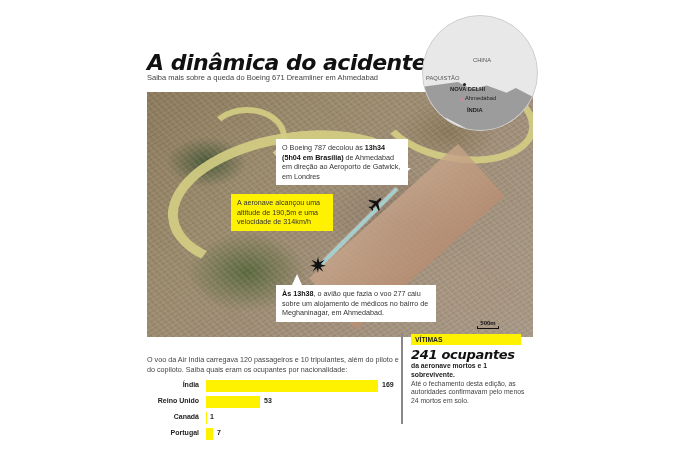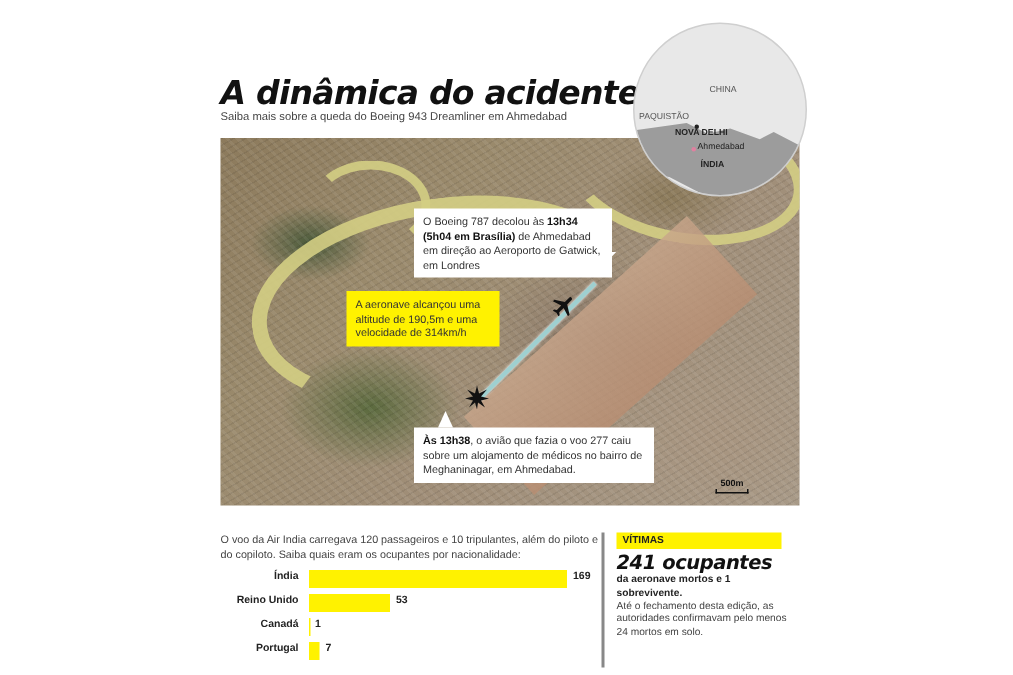--- a/index.html
+++ b/index.html
@@ -100,38 +100,38 @@
   .bar-label {
     position: absolute; right: 201px; top: 2px; font-size: 7px; font-weight: bold; color: #222; white-space: nowrap;
   }
   .bar {
     position: absolute; left: 66px; top: 1px; height: 12px; background: #fff200;
   }
   .bar-value { position: absolute; top: 2px; font-size: 7px; font-weight: bold; color: #222; }
 
   
   .victims {
-    position: absolute; left: 401px; top: 355px; width: 125px; height: 90px;
+    position: absolute; left: 401px; top: 334px; width: 125px; height: 90px;
     border-left: 2px solid #888; padding-left: 8px;
   }
   .victims-tag {
     background: #fff200; font-size: 6.8px; font-weight: bold; color: #222; padding: 2px 4px; width: 110px;
   }
   .victims-big {
     font-family: "DejaVu Sans", sans-serif; font-weight: bold; font-style: italic;
     font-size: 13px; color: #111; margin-top: 2px; letter-spacing: -0.3px;
   }
   .victims-sub { font-size: 6.8px; font-weight: bold; color: #222; line-height: 8.8px; }
   .victims-text { font-size: 6.8px; color: #444; line-height: 8.8px; }
 </style>
 </head>
 <body>
 
 <div class="title">A dinâmica do acidente</div>
-<div class="subtitle">Saiba mais sobre a queda do Boeing 943 Dreamliner em Ahmedabad</div>
+<div class="subtitle">Saiba mais sobre a queda do Boeing 671 Dreamliner em Ahmedabad</div>
 
 <div class="map">
   <div class="noise"></div>
   <div class="river r1"></div>
   <div class="river r2"></div>
   <div class="river r3"></div>
   <div class="airfield"></div>
   <div class="runway"></div>
 
   <svg class="plane-icon" viewBox="0 0 24 24">

